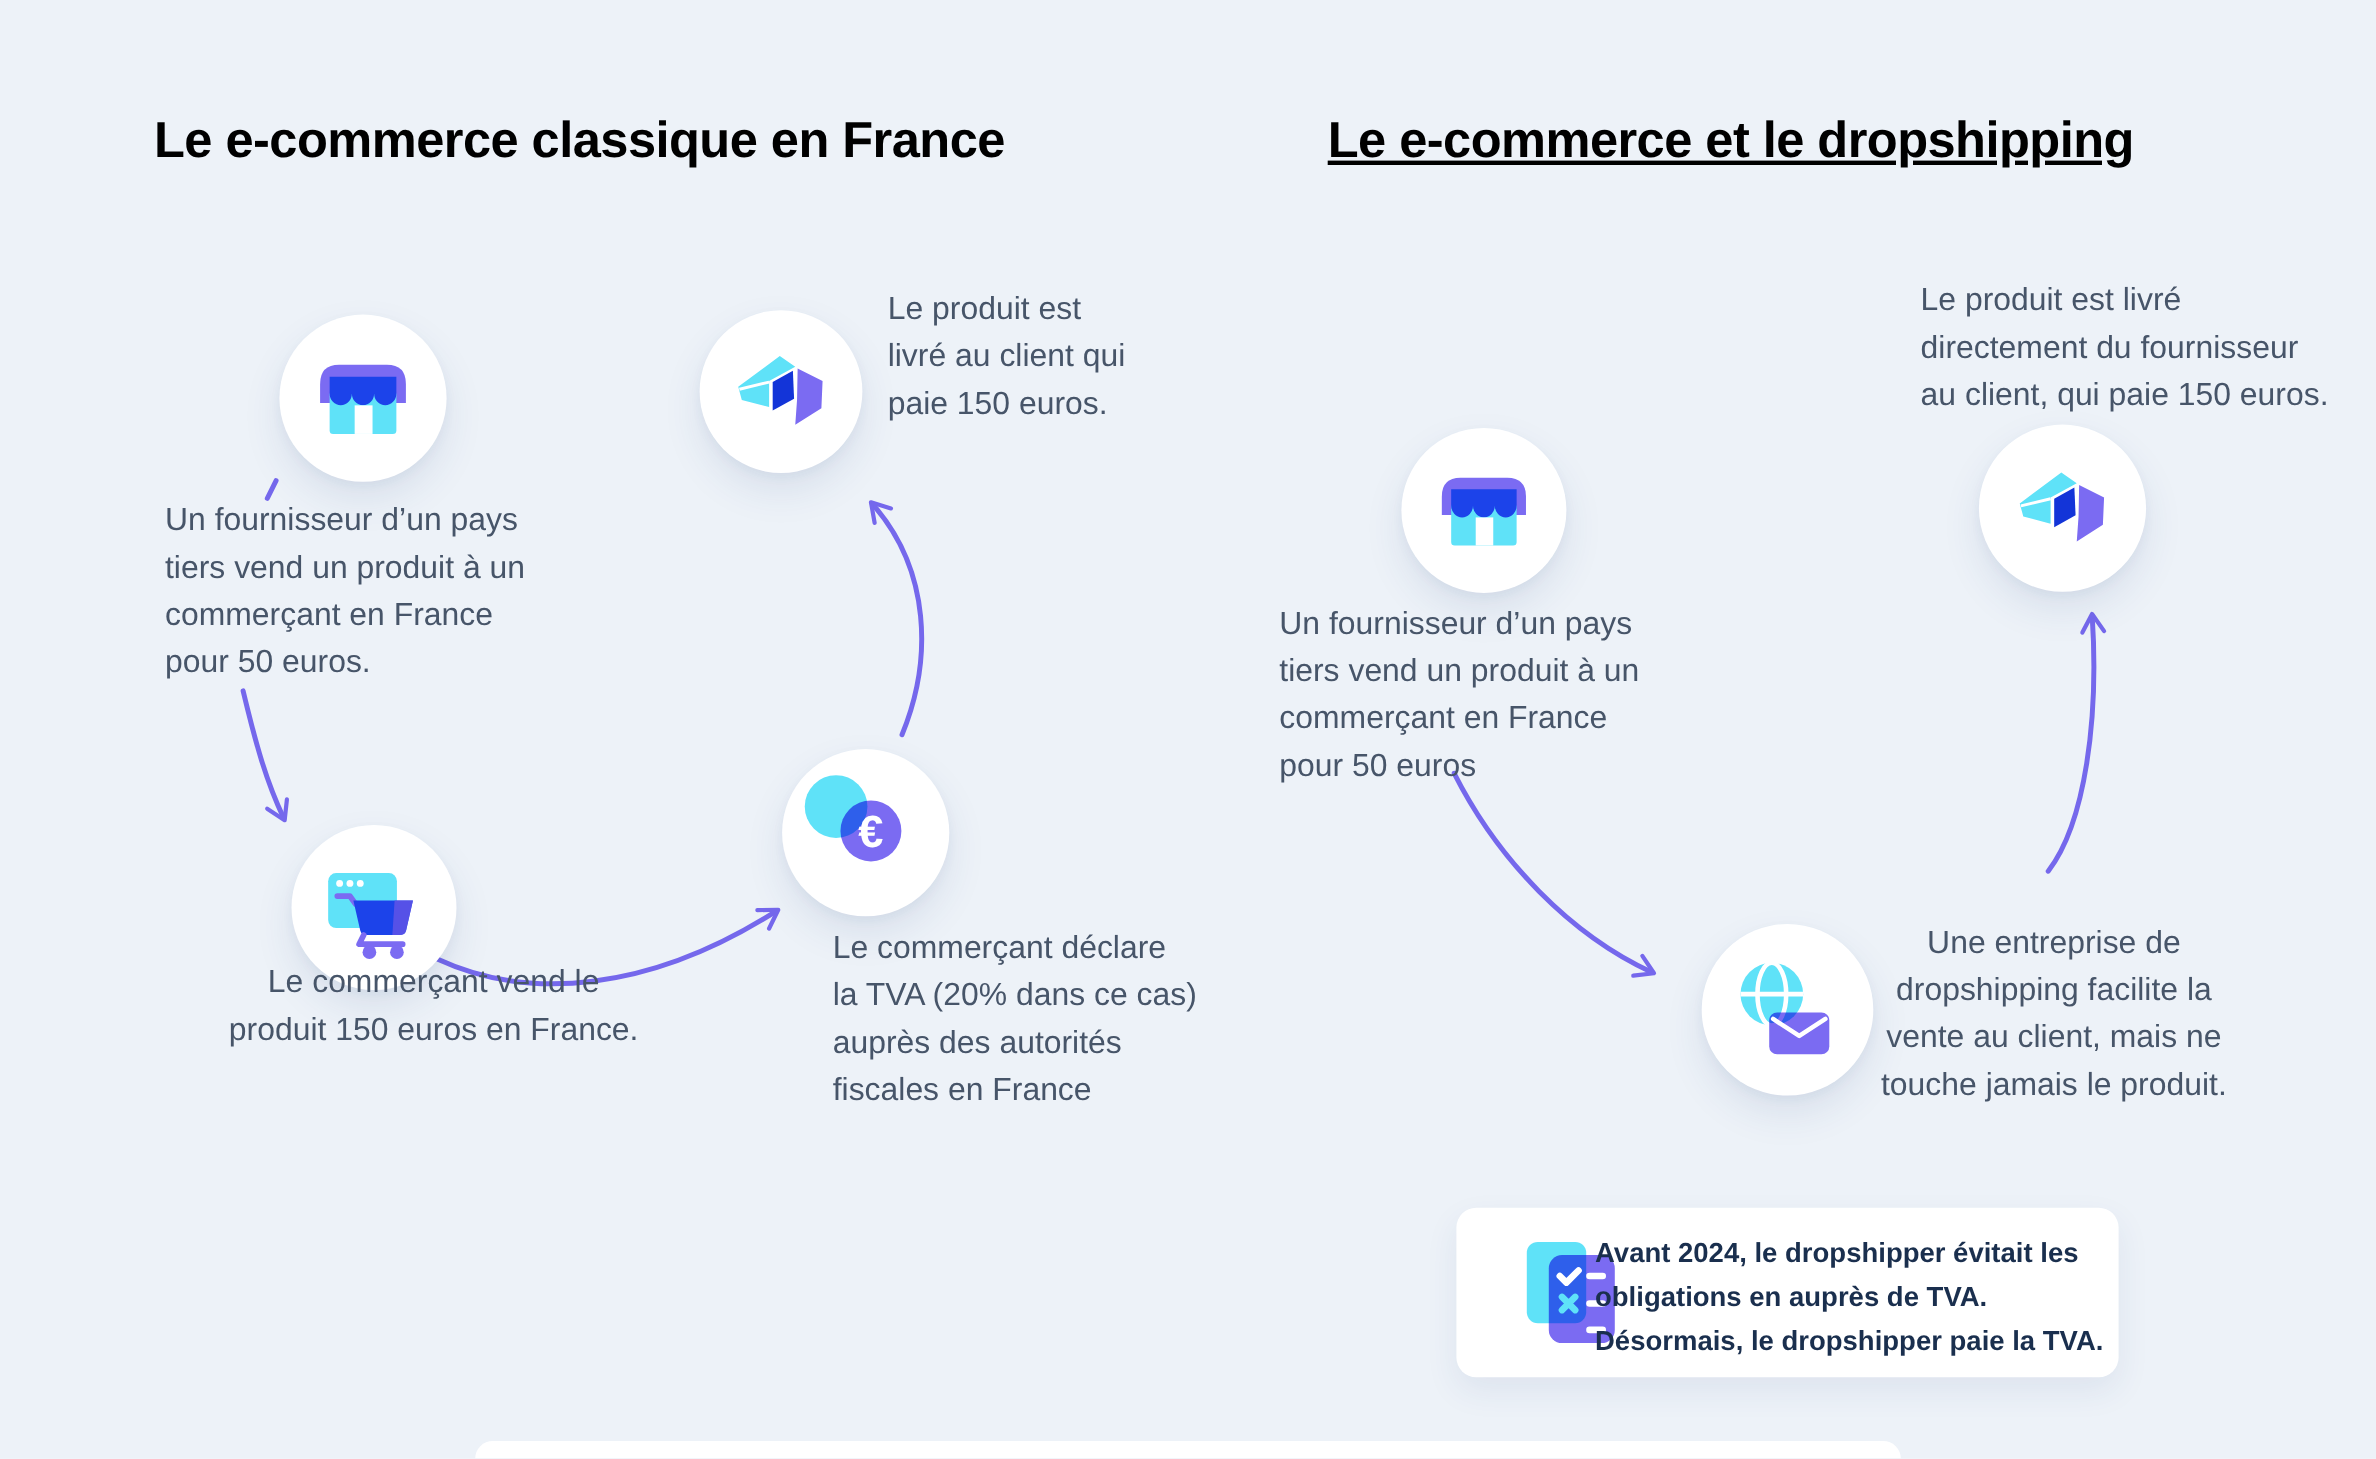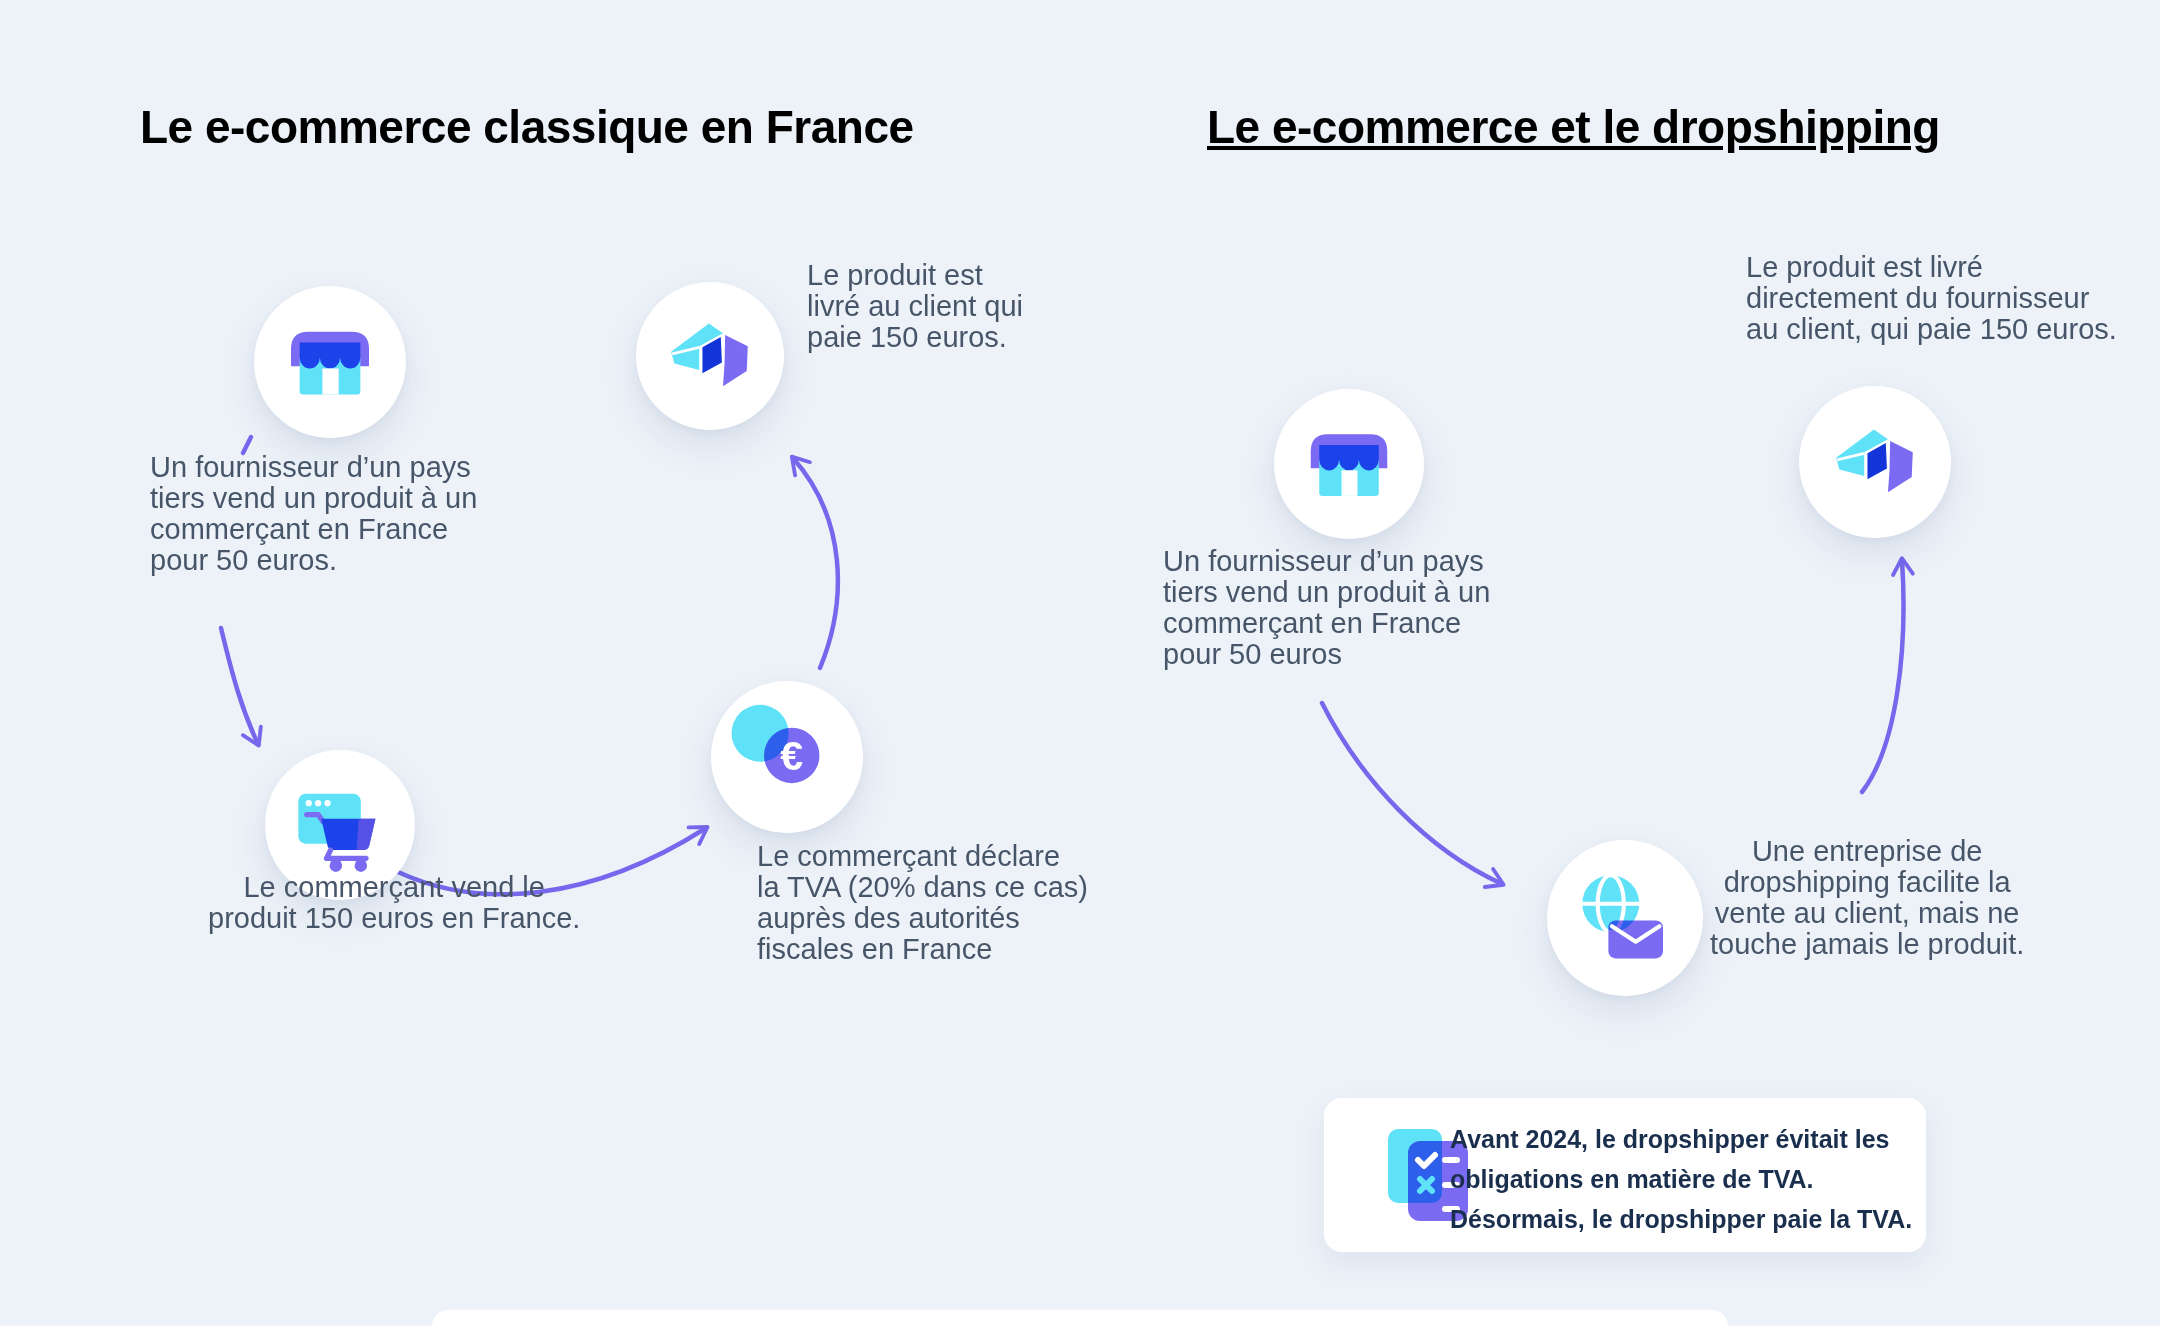--- a/index.html
+++ b/index.html
@@ -3,21 +3,21 @@
 <meta charset="utf-8">
 <style>
   html,body{margin:0;padding:0;background:#edf2f8;}
   .canvas{position:relative;width:2160px;height:1326px;background:#edf2f8;
           font-family:"Liberation Sans",sans-serif;overflow:hidden;}
 
   .title{position:absolute;font-size:46px;font-weight:bold;color:#000000;letter-spacing:-0.5px;}
   #title-left{left:140px;top:100px;}
   #title-right{left:1207px;top:100px;text-decoration:underline;}
 
-  .step-text{position:absolute;font-size:29px;line-height:31px;color:#475569;white-space:pre-line;}
+  .step-text{position:absolute;font-size:29px;line-height:43px;color:#475569;white-space:pre-line;}
   #t-l1{left:150px;top:452px;}
   #t-l2{left:208px;top:872px;text-align:center;}
   #t-l3{left:757px;top:841px;}
   #t-l4{left:807px;top:260px;}
   #t-r1{left:1163px;top:546px;}
   #t-r2{left:1710px;top:836px;text-align:center;}
   #t-r3{left:1714px;top:252px;margin-left:32px;}
 
   .badge{position:absolute;border-radius:50%;background:#fff;display:flex;align-items:center;justify-content:center;
          box-shadow:0 16px 36px rgba(40,70,130,.10),0 4px 10px rgba(40,70,130,.05);}
@@ -168,19 +168,19 @@
       <g style="mix-blend-mode:multiply">
           <rect x="24" y="14" width="60" height="80" rx="12" fill="#7b6bf2"></rect>
         </g>
       <path d="M34 33 l6 6 l11 -11" stroke="#ffffff" stroke-width="6" fill="none" stroke-linecap="round" stroke-linejoin="round"></path>
       <line x1="61" y1="33" x2="73" y2="33" stroke="#ffffff" stroke-width="6" stroke-linecap="round"></line>
       <path d="M36 52 l12 12 M48 52 l-12 12" stroke="#5fe2f8" stroke-width="6" stroke-linecap="round"></path>
       <line x1="61" y1="58" x2="73" y2="58" stroke="#ffffff" stroke-width="6" stroke-linecap="round"></line>
       <line x1="61" y1="82" x2="73" y2="82" stroke="#ffffff" stroke-width="6" stroke-linecap="round"></line>
     </svg>
     <div class="note-text">Avant 2024, le dropshipper évitait les
-obligations en matière de TVA.
+obligations en auprès de TVA.
 Désormais, le dropshipper paie la TVA.</div>
   </div>
 
   <div class="bottom-bar"></div>
 
 </div>
 
 </body></html>

